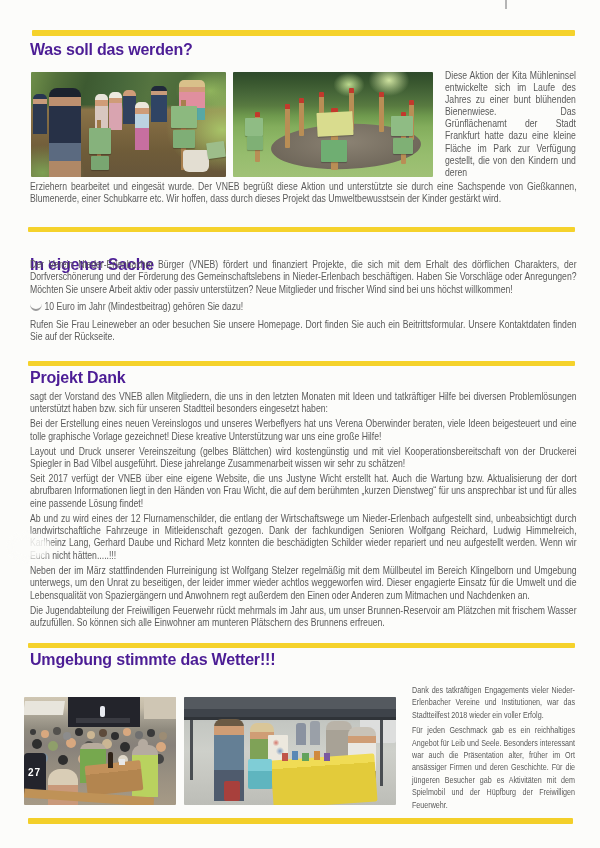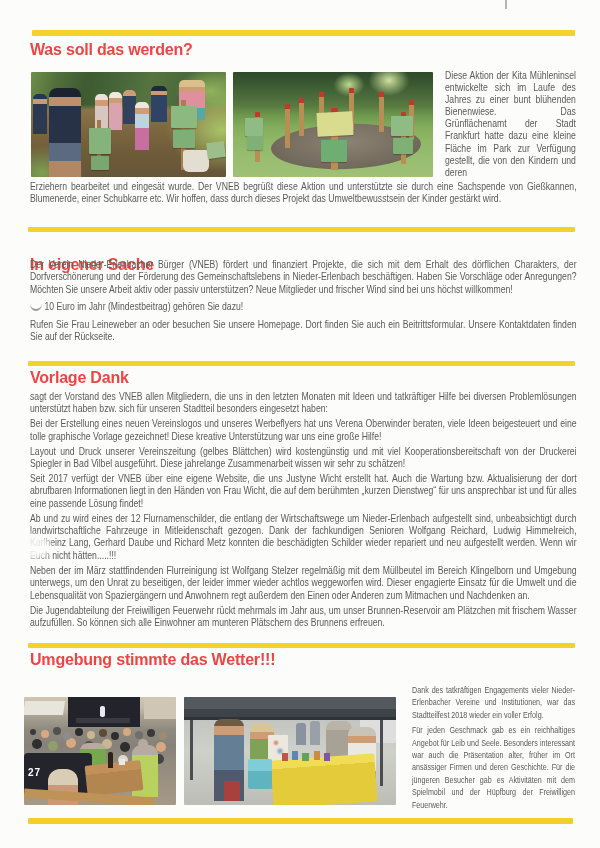--- a/index.html
+++ b/index.html
@@ -4,21 +4,21 @@
 <style>
   html,body{margin:0;padding:0;background:#fff;}
   .page{position:relative;width:600px;height:848px;background:#fcfcfa;overflow:hidden;
         font-family:"Liberation Sans",sans-serif;color:#5a5a5a;}
   .bar{position:absolute;background:#f5d22b;border-radius:1px;}
   #bar-top{left:32px;top:30px;width:543px;height:6px;}
   #bar-2{left:28px;top:227px;width:547px;height:5px;}
   #bar-3{left:28px;top:361px;width:547px;height:5px;}
   #bar-4{left:28px;top:643px;width:547px;height:5px;}
   #bar-bottom{left:28px;top:818px;width:545px;height:6px;background:#f3cf29;}
-  .heading{position:absolute;font-size:16px;font-weight:bold;color:#ef4444;letter-spacing:-0.2px;}
+  .heading{position:absolute;font-size:16px;font-weight:bold;color:#4c1d95;letter-spacing:-0.2px;}
   #h1{left:30px;top:41px;}
   #h2{left:30px;top:236px;margin-top:20px;}
   #h3{left:30px;top:369px;}
   #h4{left:30px;top:651px;}
   .tblock{position:absolute;font-size:10.2px;line-height:12.4px;color:#5a5a5a;
           text-align:justify;text-align-last:left;transform-origin:0 0;}
   .tblock p{margin:0 0 5px 0;}
   #s1col{left:445px;top:70px;width:154px;transform:scaleX(.85);line-height:12.1px;}
   #s1cont{left:30px;top:181px;width:643px;transform:scaleX(.85);}
   #s2body{left:30px;top:259px;width:643px;transform:scaleX(.85);}
@@ -113,21 +113,21 @@
 
   <div class="heading" id="h2">In eigener Sache</div>
   <div class="tblock" id="s2body">
     <p>Der Verein Nieder-Erlenbacher Bürger (VNEB) fördert und finanziert Projekte, die sich mit dem Erhalt des dörflichen Charakters, der Dorfverschönerung und der Förderung des Gemeinschaftslebens in Nieder-Erlenbach beschäftigen. Haben Sie Vorschläge oder Anregungen? Möchten Sie unsere Arbeit aktiv oder passiv unterstützen? Neue Mitglieder und frischer Wind sind bei uns höchst willkommen!</p>
     <p><span class="arc"></span><span>10 Euro im Jahr (Mindestbeitrag) gehören Sie dazu!</span></p>
     <p>Rufen Sie Frau Leineweber an oder besuchen Sie unsere Homepage. Dort finden Sie auch ein Beitrittsformular. Unsere Kontaktdaten finden Sie auf der Rückseite.</p>
   </div>
 
   <div class="bar" id="bar-3"></div>
 
-  <div class="heading" id="h3">Vorlage Dank</div>
+  <div class="heading" id="h3">Projekt Dank</div>
   <div class="tblock" id="s3body">
     <p>sagt der Vorstand des VNEB allen Mitgliedern, die uns in den letzten Monaten mit Ideen und tatkräftiger Hilfe bei diversen Problemlösungen unterstützt haben bzw. sich für unseren Stadtteil besonders eingesetzt haben:</p>
     <p>Bei der Erstellung eines neuen Vereinslogos und unseres Werbeflyers hat uns Verena Oberwinder beraten, viele Ideen beigesteuert und eine tolle graphische Vorlage gezeichnet! Diese kreative Unterstützung war uns eine große Hilfe!</p>
     <p>Layout und Druck unserer Vereinszeitung (gelbes Blättchen) wird kostengünstig und mit viel Kooperationsbereitschaft von der Druckerei Spiegler in Bad Vilbel ausgeführt. Diese jahrelange Zusammenarbeit wissen wir sehr zu schätzen!</p>
     <p>Seit 2017 verfügt der VNEB über eine eigene Website, die uns Justyne Wicht erstellt hat. Auch die Wartung bzw. Aktualisierung der dort abrufbaren Informationen liegt in den Händen von Frau Wicht, die auf dem berühmten „kurzen Dienstweg“ für uns ansprechbar ist und für alles eine passende Lösung findet!</p>
     <p>Ab und zu wird eines der 12 Flurnamenschilder, die entlang der Wirtschaftswege um Nieder-Erlenbach aufgestellt sind, unbeabsichtigt durch landwirtschaftliche Fahrzeuge in Mitleidenschaft gezogen. Dank der fachkundigen Senioren Wolfgang Reichard, Ludwig Himmelreich, Karlheinz Lang, Gerhard Daube und Richard Metz konnten die beschädigten Schilder wieder repariert und neu aufgestellt werden. Wenn wir Euch nicht hätten.....!!!</p>
     <p>Neben der im März stattfindenden Flurreinigung ist Wolfgang Stelzer regelmäßig mit dem Müllbeutel im Bereich Klingelborn und Umgebung unterwegs, um den Unrat zu beseitigen, der leider immer wieder achtlos weggeworfen wird. Dieser engagierte Einsatz für die Umwelt und die Lebensqualität von Spaziergängern und Anwohnern regt außerdem den Einen oder Anderen zum Mitmachen und Nachdenken an.</p>
     <p>Die Jugendabteilung der Freiwilligen Feuerwehr rückt mehrmals im Jahr aus, um unser Brunnen-Reservoir am Plätzchen mit frischem Wasser aufzufüllen. So können sich alle Einwohner am munteren Plätschern des Brunnens erfreuen.</p>
   </div>
 
@@ -137,21 +137,21 @@
 
   <div class="photo" id="ph3">
     <div style="left:0;top:4px;width:40px;height:14px;background:#e8e5dc;transform:skewX(-8deg);"></div>
     <div style="left:44px;top:0;width:72px;height:30px;background:#23242b;"></div>
     <div style="left:76px;top:9px;width:5px;height:11px;background:#e8eaf0;border-radius:2px;"></div>
     <div style="left:52px;top:21px;width:54px;height:5px;background:#3a3b42;"></div>
     <div style="left:120px;top:0;width:32px;height:22px;background:#cfc6b4;"></div>
     <div style="left:6px;top:32px;width:6px;height:6px;border-radius:50%;background:#3a3a3a;
       box-shadow:12px 2px 0 1px #d8a87f,24px -1px 0 1px #53514d,34px 4px 0 1px #8c8c8c,46px 0 0 1px #2e2e2e,58px 3px 0 1px #cbb693,70px 1px 0 1px #5d4a3a,82px 4px 0 1px #2e2e2e,94px 0 0 1px #d8a87f,106px 3px 0 1px #6f6f6f,118px 1px 0 1px #3a3a3a,130px 4px 0 1px #9c8c74,4px 12px 0 2px #2e2e2e,20px 14px 0 2px #8f9f6a,38px 11px 0 2px #d8a87f,56px 14px 0 2px #53514d,74px 12px 0 2px #cbb693,92px 15px 0 2px #2e2e2e,110px 12px 0 2px #b5aba0,128px 15px 0 2px #d8a87f,10px 26px 0 2px #7d8fa0,30px 28px 0 2px #2e2e2e,50px 27px 0 2px #d0b090,90px 28px 0 2px #e0d8c8,126px 27px 0 2px #444;"></div>
     <div style="left:56px;top:46px;width:26px;height:40px;border-radius:8px 8px 0 0;background:linear-gradient(180deg,#b7ab9c 0 16%,#76a84e 16%);"></div>
-    <div style="left:0;top:56px;width:22px;height:42px;background:#23242c;border-radius:4px 4px 0 0;padding-left:46px;">
+    <div style="left:0;top:56px;width:22px;height:42px;background:#23242c;border-radius:4px 4px 0 0;">
       <span id="jersey-num">27</span>
     </div>
     <div style="left:24px;top:72px;width:30px;height:36px;border-radius:12px 12px 0 0;background:linear-gradient(180deg,#d9cdb6 0 45%,#c9997a 45%);"></div>
     <div style="left:108px;top:48px;width:26px;height:52px;border-radius:9px 9px 0 0;background:linear-gradient(180deg,#b5aba0 0 20%,#b9d25f 20%);"></div>
     <div style="left:62px;top:66px;width:56px;height:30px;background:linear-gradient(180deg,#c2915a 0 30%,#b3854f 30%);transform:rotate(-6deg);border-radius:2px;"></div>
     <div style="left:84px;top:55px;width:5px;height:16px;background:#2f2317;border-radius:2px 2px 0 0;"></div>
     <div style="left:95px;top:62px;width:6px;height:6px;background:#e8e8e8;"></div>
     <div style="left:0;top:96px;width:130px;height:9px;background:#bf9257;transform:rotate(4deg);"></div>
   </div>
 

